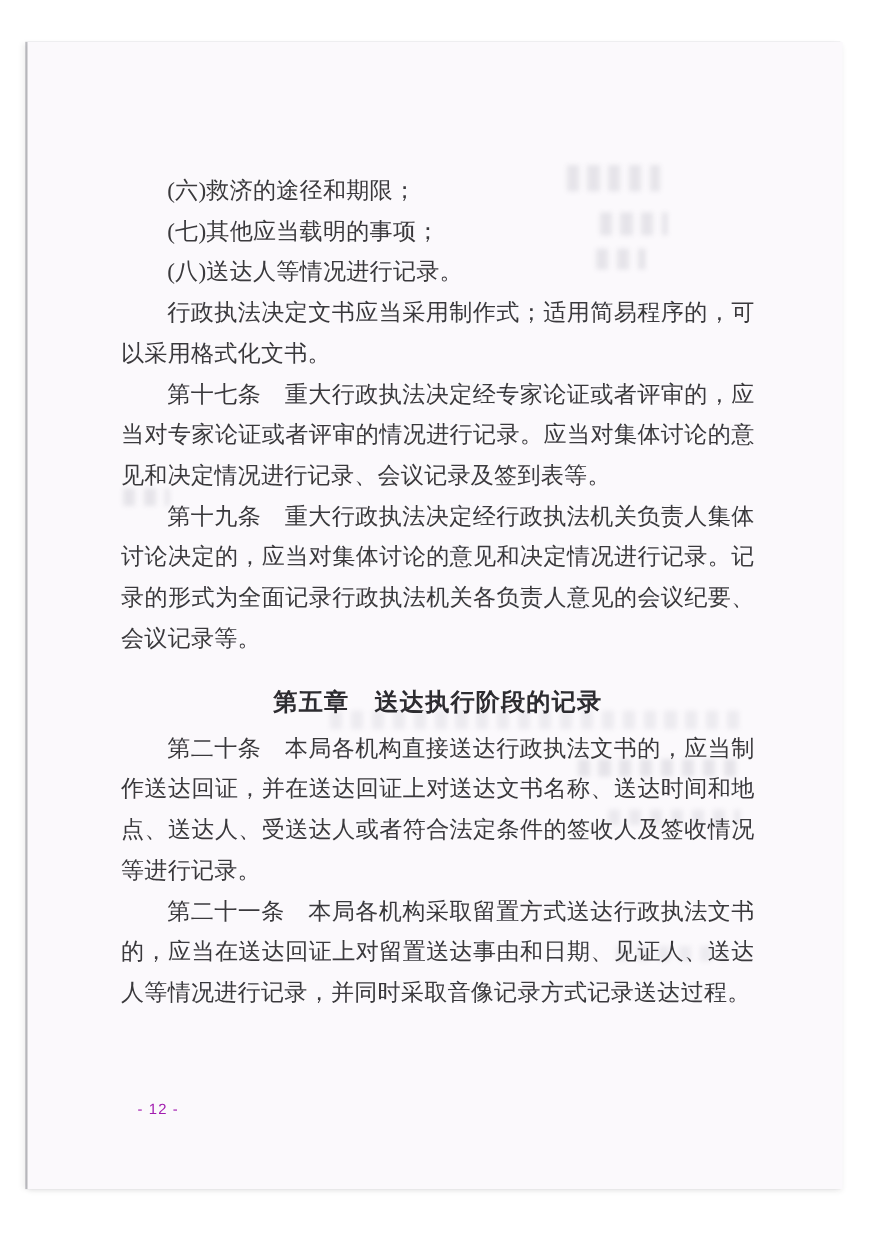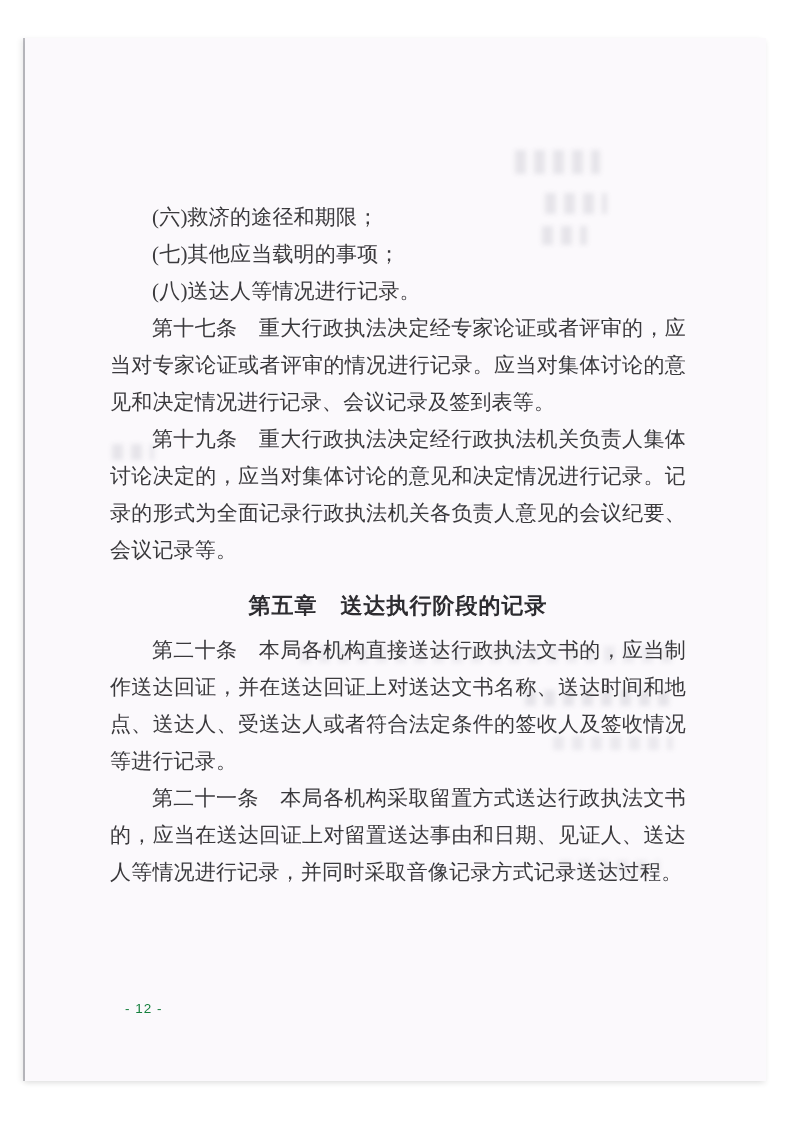--- a/index.html
+++ b/index.html
@@ -34,45 +34,44 @@
     position: absolute;
     left: 85px;
     top: 117px;
     width: 576px;
     color: #3a393c;
     font-size: 21px;
     line-height: 37px;
     text-align: justify;
     text-justify: inter-character;
     letter-spacing: 0.2px;
-    margin-top: 44px;
   }
   .content p {
     margin: 0;
     text-indent: 2em;
   }
   .chapter {
     margin: 20px 0 6px 0;
     text-align: center;
     text-indent: 0;
-    font-family: Liberation Mono, monospace;
+    font-family: Liberation Sans, sans-serif;
     font-weight: bold;
     font-size: 22px;
     line-height: 37px;
     color: #2d2c30;
     letter-spacing: 1px;
   }
   .footer {
     position: absolute;
     left: 100px;
     top: 962px;
     font-family: "Liberation Sans", sans-serif;
     font-size: 13.5px;
     line-height: 18px;
-    color: #15803d;
+    color: #a21caf;
     letter-spacing: 1px;
   }
   
   .smudge {
     position: absolute;
     filter: blur(2.5px);
     opacity: 0.45;
     background: repeating-linear-gradient(90deg,
       rgba(128, 128, 145, 0.38) 0px, rgba(128, 128, 145, 0.38) 11px,
       rgba(128, 128, 145, 0.0) 11px, rgba(128, 128, 145, 0.0) 19px);
@@ -99,20 +98,21 @@
     <div class="smudge s5"></div>
     <div class="smudge s6"></div>
     <div class="smudge s7"></div>
     <div class="smudge s8"></div>
 
     <div class="content">
       <p>(六)救济的途径和期限；</p>
       <p>(七)其他应当载明的事项；</p>
       <p>(八)送达人等情况进行记录。</p>
 
+      <p>行政执法决定文书应当采用制作式；适用简易程序的，可以采用格式化文书。</p>
       <p>第十七条　重大行政执法决定经专家论证或者评审的，应当对专家论证或者评审的情况进行记录。应当对集体讨论的意见和决定情况进行记录、会议记录及签到表等。</p>
       <p>第十九条　重大行政执法决定经行政执法机关负责人集体讨论决定的，应当对集体讨论的意见和决定情况进行记录。记录的形式为全面记录行政执法机关各负责人意见的会议纪要、会议记录等。</p>
 
       <h2 class="chapter">第五章　送达执行阶段的记录</h2>
 
       <p>第二十条　本局各机构直接送达行政执法文书的，应当制作送达回证，并在送达回证上对送达文书名称、送达时间和地点、送达人、受送达人或者符合法定条件的签收人及签收情况等进行记录。</p>
       <p>第二十一条　本局各机构采取留置方式送达行政执法文书的，应当在送达回证上对留置送达事由和日期、见证人、送达人等情况进行记录，并同时采取音像记录方式记录送达过程。</p>
     </div>
 
     <div class="footer">- 12 -</div>

